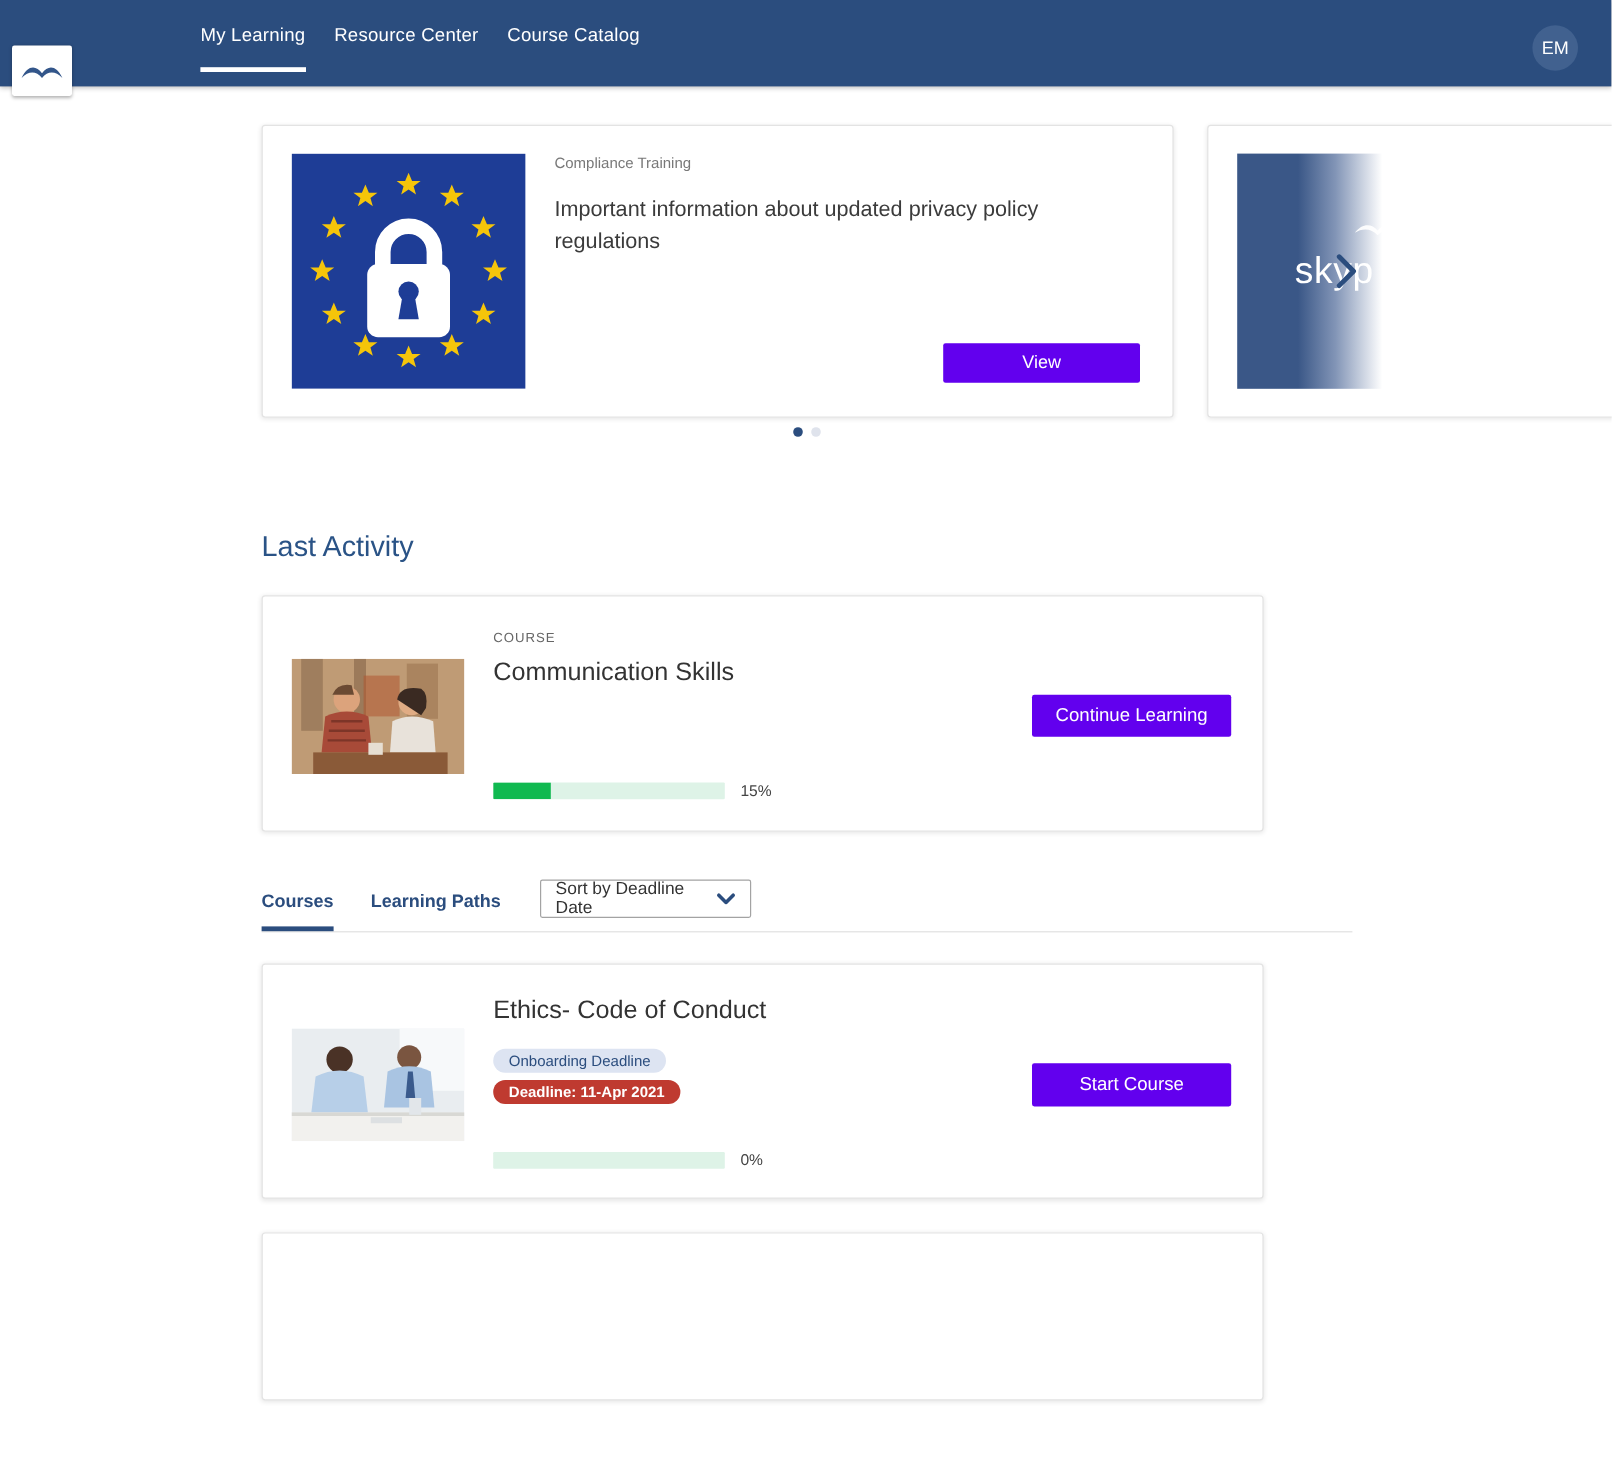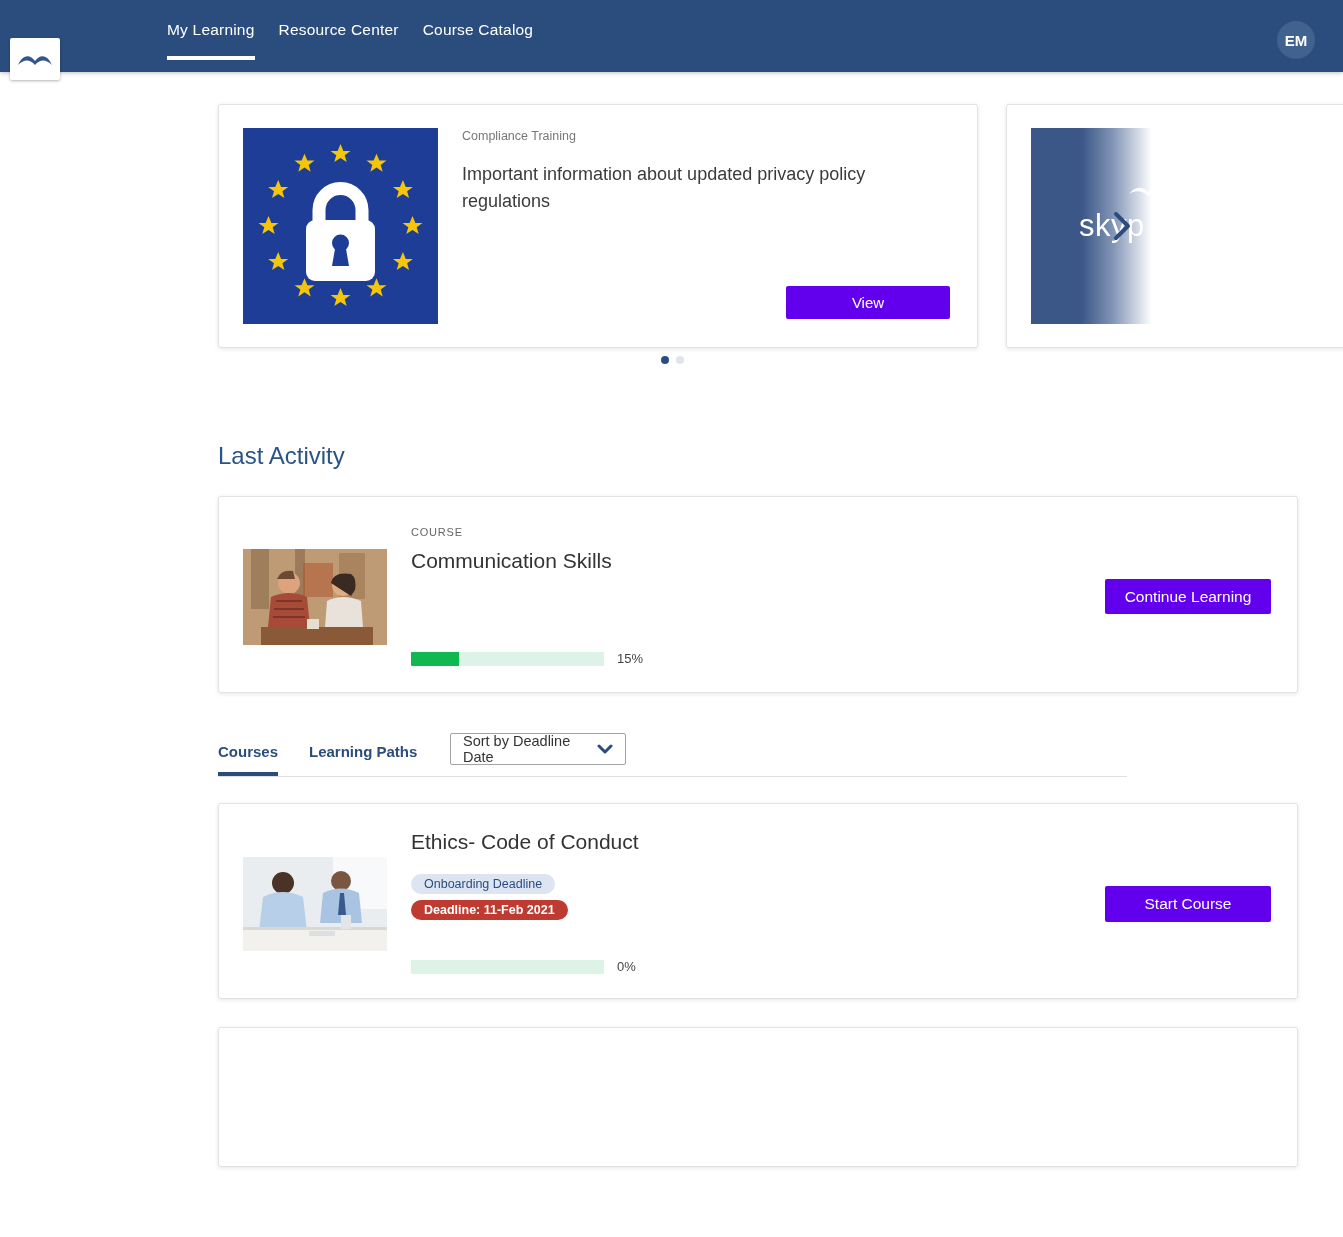--- a/index.html
+++ b/index.html
@@ -11,21 +11,21 @@
     box-shadow:0 1px 4px rgba(0,0,0,.25); z-index:5; }
   .nav-tabs { position:absolute; left:167px; top:0; height:72px; display:flex; gap:24px; }
   .nav-tab { position:relative; display:flex; align-items:center; height:60px;
     color:#fff; font-size:15.5px; font-weight:500; letter-spacing:.2px; cursor:pointer; }
   .nav-tab.active::after { content:""; position:absolute; left:0; right:0; bottom:0;
     height:4px; background:#fff; }
   .logo-box { position:absolute; left:10px; top:38px; width:50px; height:42px;
     background:#fff; border-radius:2px; box-shadow:0 1px 3px rgba(0,0,0,.3);
     display:flex; align-items:center; justify-content:center; z-index:6; }
   .avatar { position:absolute; right:28px; top:21px; width:38px; height:38px;
-    border-radius:50%; background:#41618f; color:#fff; font-size:15px; font-weight:700;
+    border-radius:50%; background:#41618f; color:#fff; font-size:15px; font-weight:400;
     display:flex; align-items:center; justify-content:center; cursor:pointer; }
 
   
   .col { position:relative; margin-left:218px; width:909px; }
   .h1 { font-size:24px; font-weight:400; color:var(--heading,#2a5386); }
 
   
   .announce-h { margin-top:61px; }
   .carousel { position:relative; margin-top:32px; height:244px; }
   .a-card { position:absolute; top:0; width:760px; height:244px; background:#fff;
@@ -41,21 +41,21 @@
   .sky-img { position:absolute; left:24px; top:23px; width:195px; height:196px;
     background:linear-gradient(90deg,#3a5787 0%, #3a5787 26%, rgba(88,113,158,.75) 42%, rgba(255,255,255,0) 62%); }
   .sky-text { position:absolute; left:48px; top:80px; color:#fff; font-size:31px; letter-spacing:.5px; }
   .car-next { position:absolute; left:894px; top:104px; width:24px; height:36px;
     background:none; border:none; cursor:pointer; display:flex; align-items:center; }
   .dots { display:flex; justify-content:center; gap:7px; margin-top:8px; }
   .dot { width:8px; height:8px; border-radius:50%; background:#dfe3ec; cursor:pointer; }
   .dot.active { background:var(--nav,#2b4d7e); }
 
   
-  .card { position:relative; width:1080px; background:#fff; border:1px solid #e3e3e3;
+  .card { position:relative; width:835px; background:#fff; border:1px solid #e3e3e3;
     border-radius:3px; box-shadow:0 1px 4px rgba(0,0,0,.10); }
   .card .thumb { position:absolute; left:24px; }
   .ctype { position:absolute; left:192px; top:29px; font-size:11px; letter-spacing:.8px; color:#666; }
   .ctitle { position:absolute; left:192px; font-size:21px; color:#333; }
   .prog-row { position:absolute; left:192px; display:flex; align-items:center; }
   .prog-track { width:193px; height:14px; background:var(--green-track,#def3e7); border-radius:1px; overflow:hidden; }
   .prog-fill { height:100%; background:var(--green,#10b950); }
   .prog-label { margin-left:13px; font-size:13px; color:#444; }
   .card .cta { position:absolute; right:26px; width:166px; height:35px; font-size:15.5px; }
 
@@ -208,21 +208,21 @@
       <circle cx="98" cy="24" r="10" fill="#7a5540"></circle>
       <path d="M80 36 q18 -9 36 0 l3 30 H77 Z" fill="#a9c4e2"></path>
       <path d="M97 36 l4 0 2 22 -8 0 Z" fill="#3a5a8c"></path>
       <rect x="0" y="70" width="144" height="24" fill="#f2f1ee"></rect>
       <rect x="0" y="70" width="144" height="3" fill="#d8d8d4"></rect>
       <rect x="98" y="58" width="10" height="14" fill="#e2e6ea"></rect>
       <rect x="66" y="74" width="26" height="5" fill="#dde0e2"></rect>
     </svg>
     <div class="ctitle" style="top:26px">Ethics- Code of Conduct</div>
     <span class="pill training" style="top:70px">Onboarding Deadline</span>
-    <span class="pill deadline" style="top:96px">Deadline: 11-Feb 2021</span>
+    <span class="pill deadline" style="top:96px">Deadline: 11-Apr 2021</span>
     <div class="prog-row" style="top:155px">
       <div class="prog-track">
         <div class="prog-fill" style="width: 0%;"></div>
       </div>
       <span class="prog-label">0%</span>
     </div>
     <button class="btn cta" style="top:82px;height:36px">Start Course</button>
   </div>
 
   <div class="card bottom-card">

